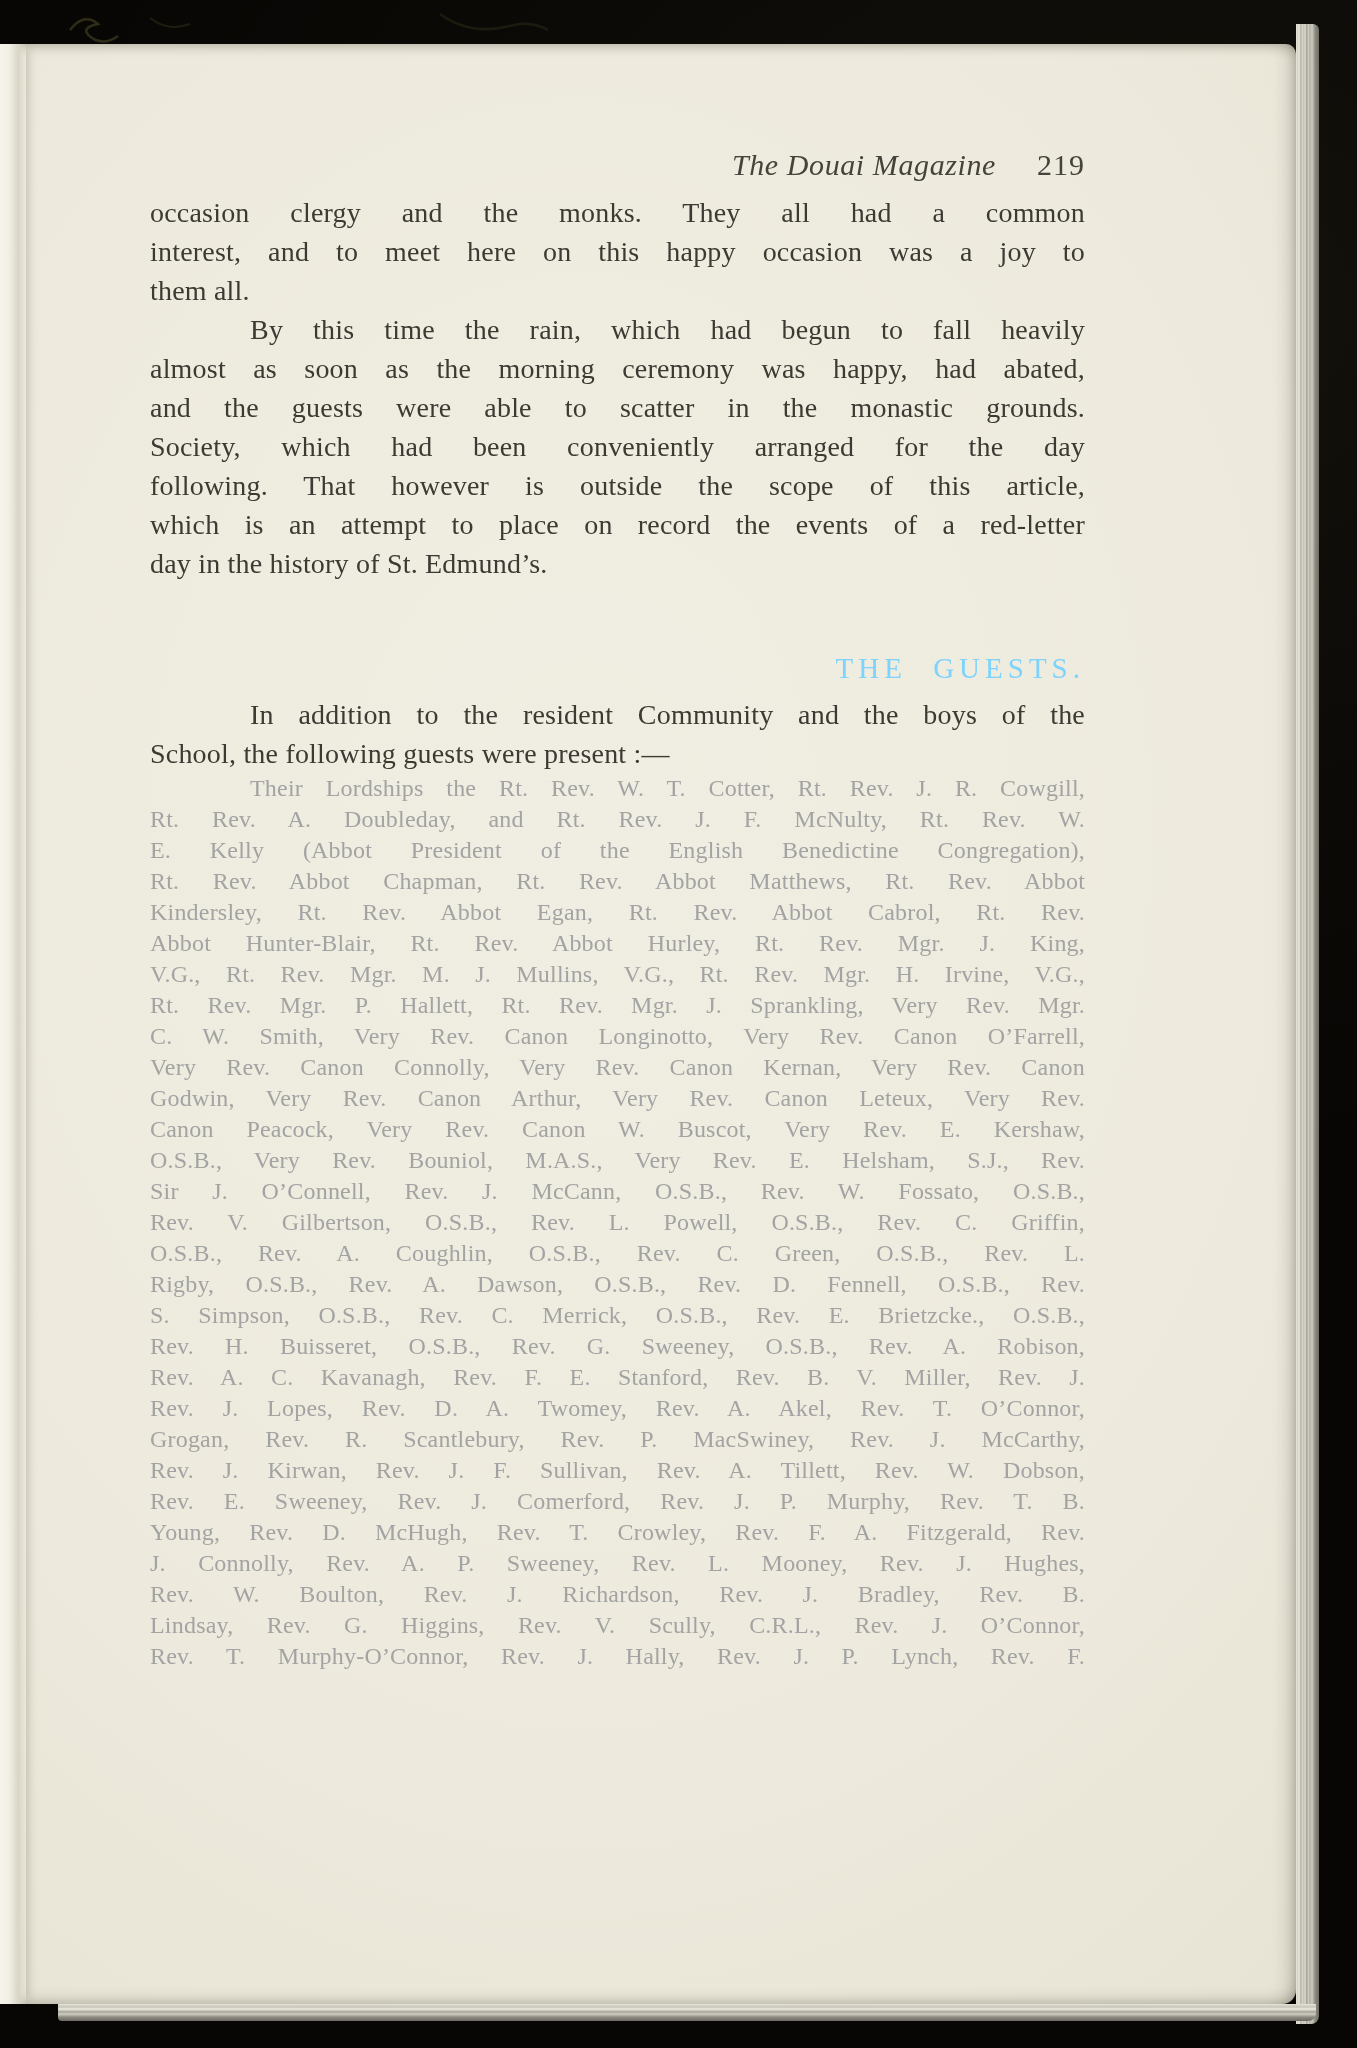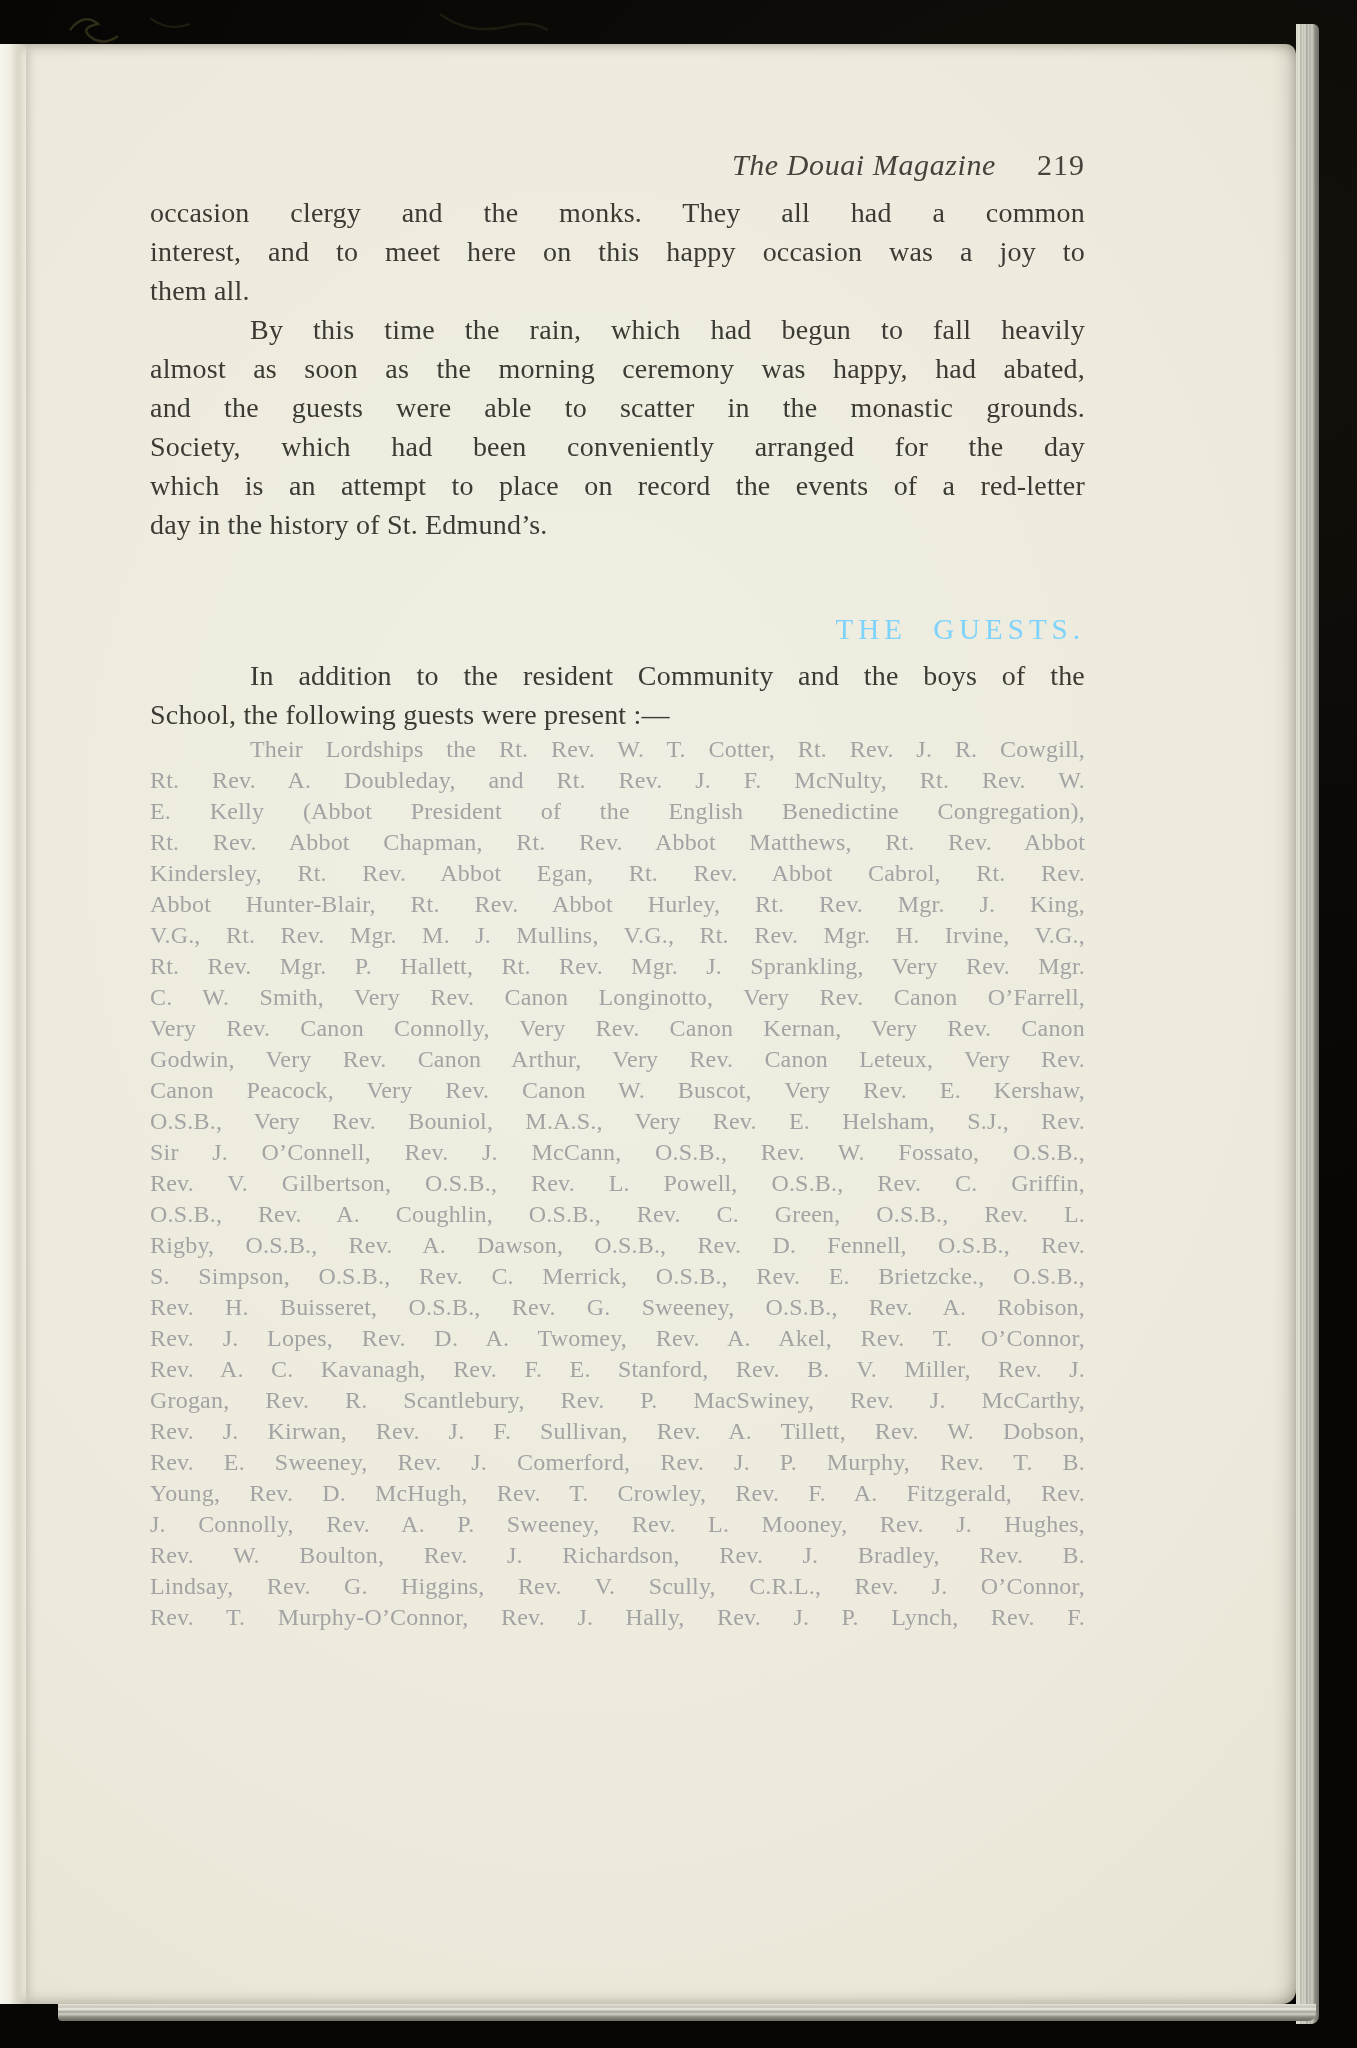--- a/index.html
+++ b/index.html
@@ -94,20 +94,21 @@
 
   <div class="content">
     <div class="body-par">
         <div class="line">occasion clergy and the monks.  They all had a common</div>
         <div class="line">interest, and to meet here on this happy occasion was a joy to</div>
         <div class="line short">them all.</div>
         <div class="line indent">By this time the rain, which had begun to fall heavily</div>
         <div class="line">almost as soon as the morning ceremony was happy, had abated,</div>
         <div class="line">and the guests were able to scatter in the monastic grounds.</div>
         <div class="line">Society, which had been conveniently arranged for the day</div>
+        <div class="line">following.  That however is outside the scope of this article,</div>
         <div class="line">which is an attempt to place on record the events of a red-letter</div>
         <div class="line short">day in the history of St. Edmund’s.</div>
       </div>
 
     <div class="section-heading">THE GUESTS.</div>
 
     <div class="body-par">
         <div class="line indent">In addition to the resident Community and the boys of the</div>
         <div class="line short">School, the following guests were present :—</div>
       </div>
@@ -125,22 +126,22 @@
         <div class="line">Very Rev. Canon Connolly, Very Rev. Canon Kernan, Very Rev. Canon</div>
         <div class="line">Godwin, Very Rev. Canon Arthur, Very Rev. Canon Leteux, Very Rev.</div>
         <div class="line">Canon Peacock, Very Rev. Canon W. Buscot, Very Rev. E. Kershaw,</div>
         <div class="line">O.S.B., Very Rev. Bouniol, M.A.S., Very Rev. E. Helsham, S.J., Rev.</div>
         <div class="line">Sir J. O’Connell, Rev. J. McCann, O.S.B., Rev. W. Fossato, O.S.B.,</div>
         <div class="line">Rev. V. Gilbertson, O.S.B., Rev. L. Powell, O.S.B., Rev. C. Griffin,</div>
         <div class="line">O.S.B., Rev. A. Coughlin, O.S.B., Rev. C. Green, O.S.B., Rev. L.</div>
         <div class="line">Rigby, O.S.B., Rev. A. Dawson, O.S.B., Rev. D. Fennell, O.S.B., Rev.</div>
         <div class="line">S. Simpson, O.S.B., Rev. C. Merrick, O.S.B., Rev. E. Brietzcke., O.S.B.,</div>
         <div class="line">Rev. H. Buisseret, O.S.B., Rev. G. Sweeney, O.S.B., Rev. A. Robison,</div>
+        <div class="line">Rev. A. C. Kavanagh, Rev. F. E. Stanford, Rev. B. V. Miller, Rev. J.</div>
         <div class="line">Rev. J. Lopes, Rev. D. A. Twomey, Rev. A. Akel, Rev. T. O’Connor,</div>
-        <div class="line">Rev. A. C. Kavanagh, Rev. F. E. Stanford, Rev. B. V. Miller, Rev. J.</div>
         <div class="line">Grogan, Rev. R. Scantlebury, Rev. P. MacSwiney, Rev. J. McCarthy,</div>
         <div class="line">Rev. J. Kirwan, Rev. J. F. Sullivan, Rev. A. Tillett, Rev. W. Dobson,</div>
         <div class="line">Rev. E. Sweeney, Rev. J. Comerford, Rev. J. P. Murphy, Rev. T. B.</div>
         <div class="line">Young, Rev. D. McHugh, Rev. T. Crowley, Rev. F. A. Fitzgerald, Rev.</div>
         <div class="line">J. Connolly, Rev. A. P. Sweeney, Rev. L. Mooney, Rev. J. Hughes,</div>
         <div class="line">Rev. W. Boulton, Rev. J. Richardson, Rev. J. Bradley, Rev. B.</div>
         <div class="line">Lindsay, Rev. G. Higgins, Rev. V. Scully, C.R.L., Rev. J. O’Connor,</div>
         <div class="line">Rev. T. Murphy-O’Connor, Rev. J. Hally, Rev. J. P. Lynch, Rev. F.</div>
       </div>
   </div>

